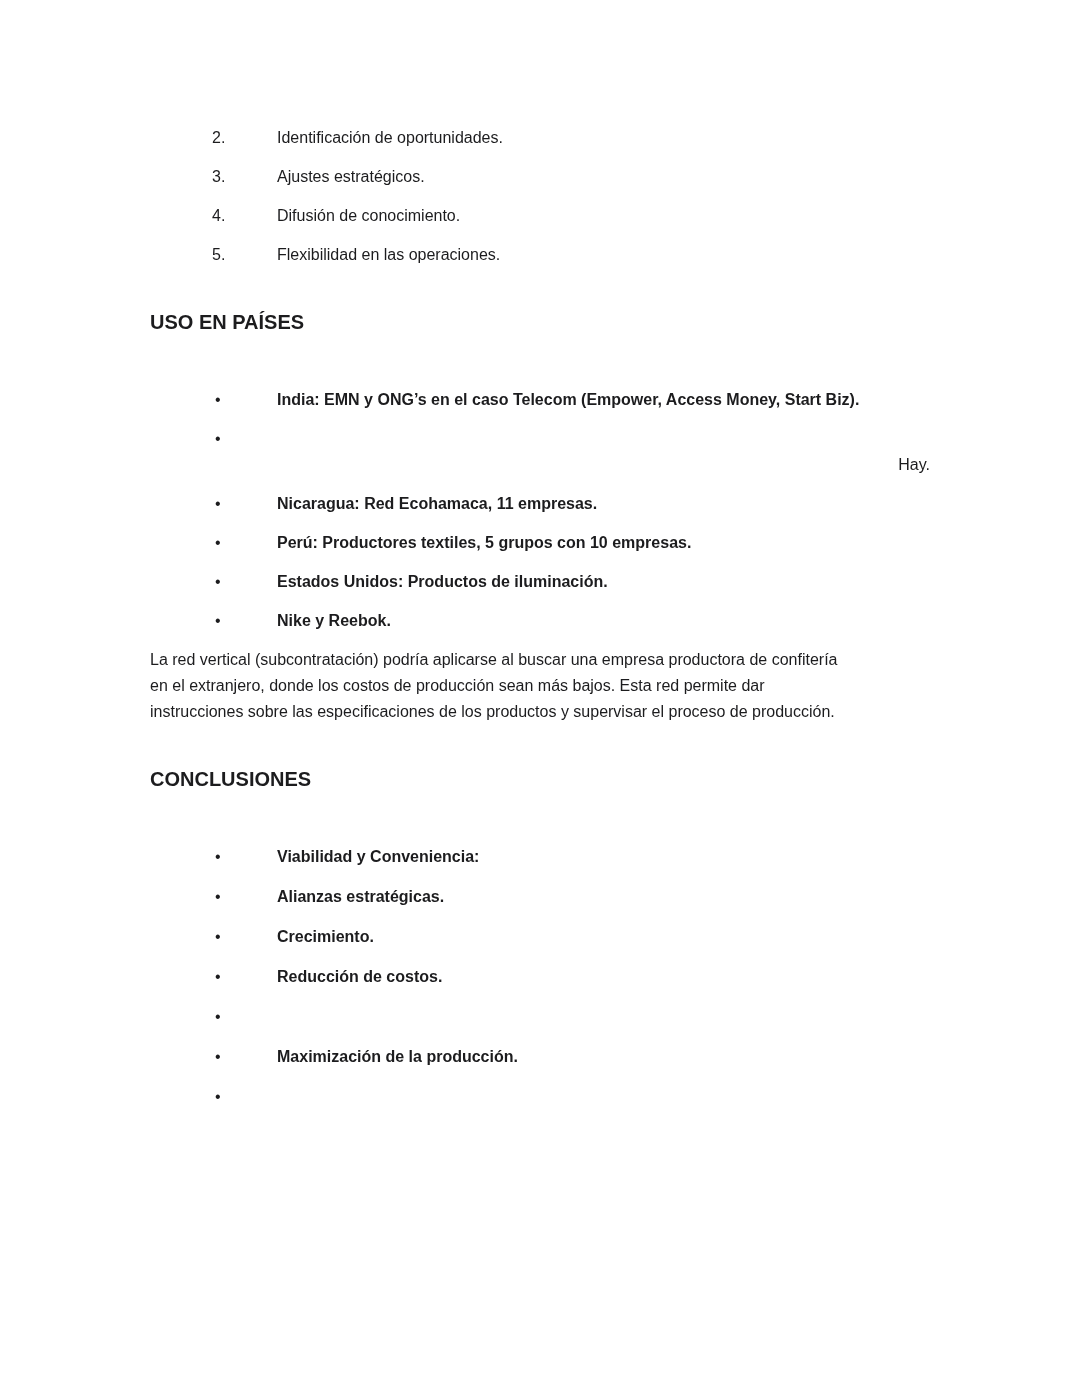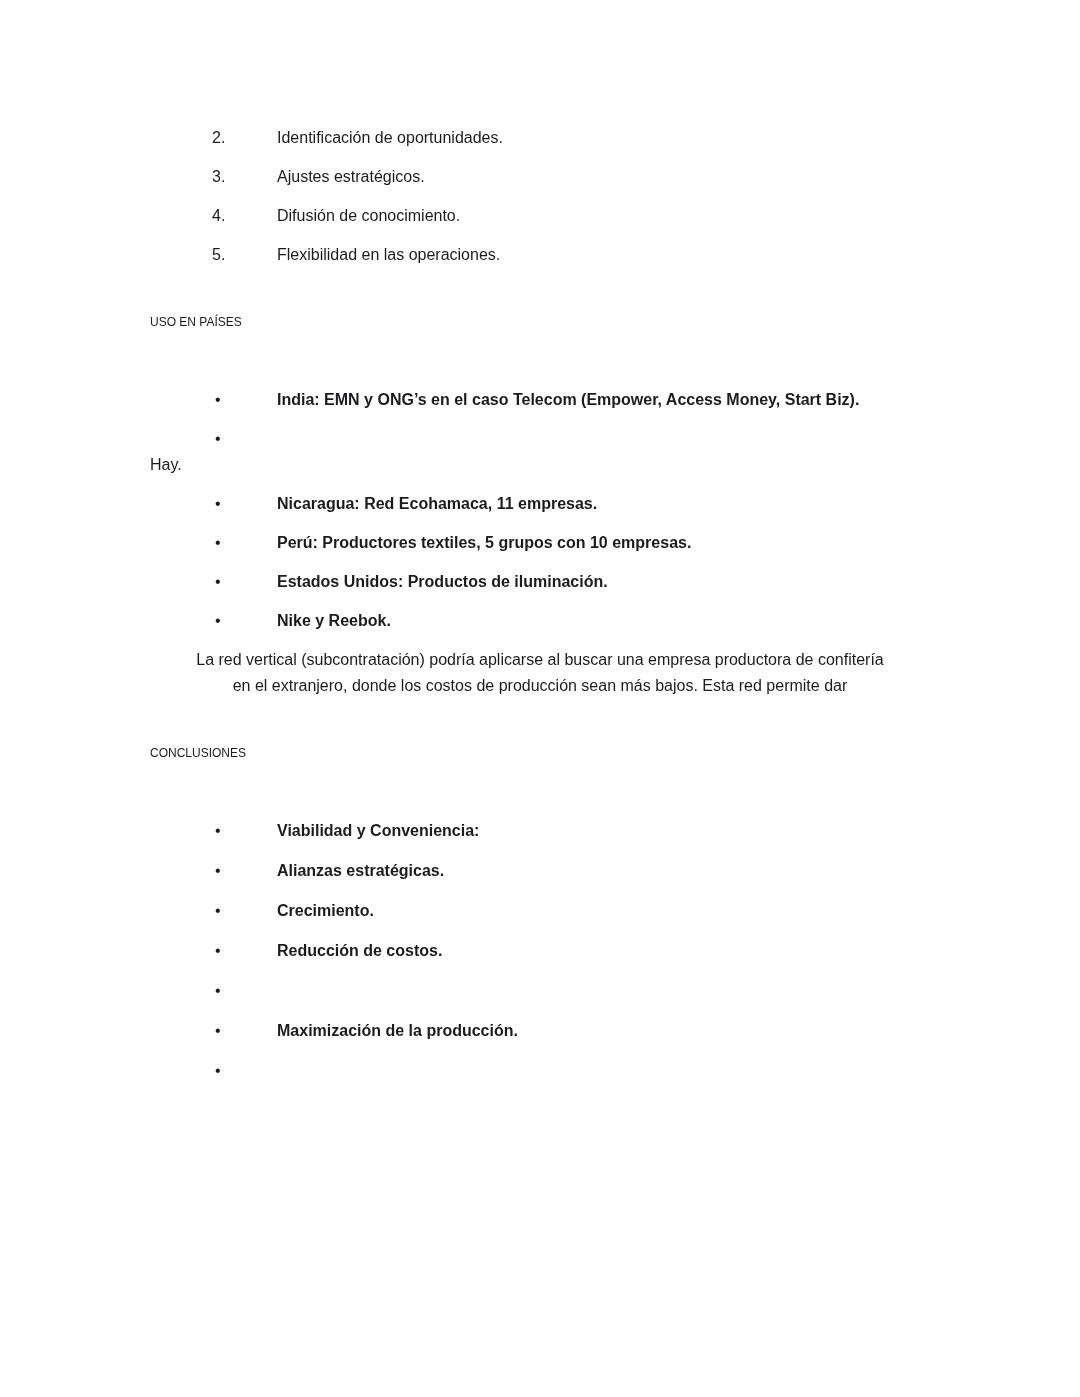--- a/index.html
+++ b/index.html
@@ -18,42 +18,43 @@
   }
 
   
   .numbered-list { padding-left: 62px; }
   .n-item { display: flex; margin-bottom: 13px; }
   .n-item .num { flex: 0 0 65px; }
   .n-item .txt { white-space: nowrap; }
 
   
   .section-heading {
-    font-size: 12px;
-    font-weight: 400;
+    font-size: 20px;
+    font-weight: 700;
     line-height: 26px;
     margin-top: 41px;
     margin-bottom: 52px;
     white-space: nowrap;
   }
 
   
   .bullet-list { padding-left: 65px; }
   .b-item { margin-bottom: 13px; }
   .b-item .row { display: flex; }
   .b-item .bullet { flex: 0 0 62px; }
   .b-item .txt { white-space: nowrap; font-weight: bold; }
   .b-item .continuation {
     margin-left: -65px; 
     white-space: nowrap;
+    text-align: right;
   }
   .bullet-list.conclusions .b-item { margin-bottom: 14px; }
 
   
-  .paragraph { margin-bottom: 13px; text-align: center; }
+  .paragraph { margin-bottom: 13px; }
   .paragraph .pline { white-space: nowrap; }
 </style>
 </head>
 <body>
 
 <div class="page">
 
   <div class="numbered-list">
     <div class="n-item">
       <span class="num">2.</span>
@@ -111,20 +112,21 @@
         <span class="bullet">•</span>
         <span class="txt">Nike y Reebok.</span>
       </div>
     </div>
   </div>
 
 
   <div class="paragraph">
     <div class="pline">La red vertical (subcontratación) podría aplicarse al buscar una empresa productora de confitería</div>
     <div class="pline">en el extranjero, donde los costos de producción sean más bajos. Esta red permite dar</div>
+    <div class="pline">instrucciones sobre las especificaciones de los productos y supervisar el proceso de producción.</div>
   </div>
 
   <div class="section-heading">CONCLUSIONES</div>
 
   <div class="bullet-list conclusions">
     <div class="b-item">
       <div class="row">
         <span class="bullet">•</span>
         <span class="txt">Viabilidad y Conveniencia:</span>
       </div>

